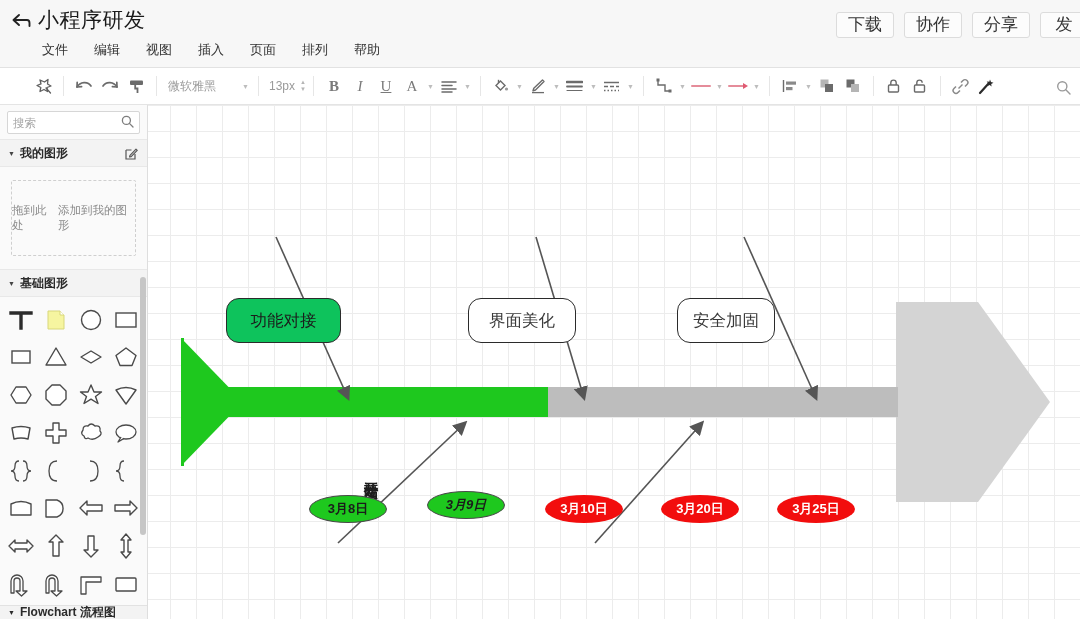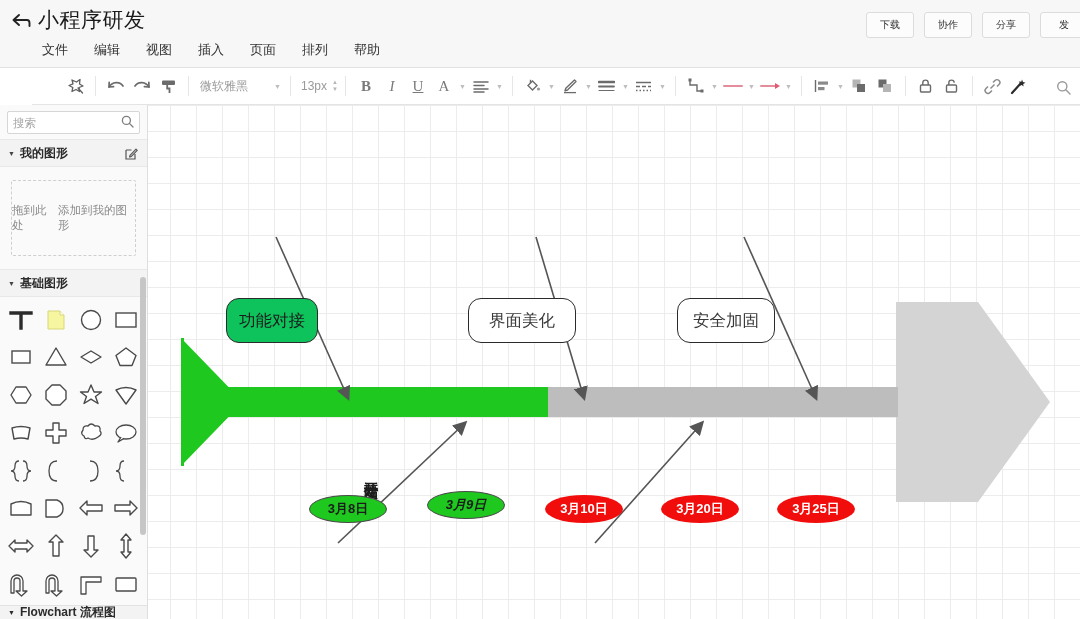--- a/index.html
+++ b/index.html
@@ -25,27 +25,27 @@
     font-size: 21px; font-weight: 400; color: #1a1a1a; letter-spacing: .5px;
   }
   .menubar { position: absolute; left: 40px; top: 40px; display: flex; gap: 22px; }
   .menubar .mi {
     font-size: 13px; color: #333; cursor: pointer; padding: 1px 2px;
   }
   .topbtns { position: absolute; right: -8px; top: 12px; display: flex; gap: 10px; }
   .topbtn {
     min-width: 48px; height: 26px; padding: 0 11px;
     border: 1px solid #dcdcdc; border-radius: 3px; background: #fcfcfc;
-    font-size: 10px; color: #333; line-height: 24px; text-align: center; cursor: pointer;
+    font-size: 17px; color: #333; line-height: 24px; text-align: center; cursor: pointer;
   }
 
   
   .toolbar {
     height: 37px; background: #fff; border-bottom: 1px solid #e4e4e4;
-    display: flex; align-items: center; position: relative; flex: none; margin-left: 32px;
+    display: flex; align-items: center; position: relative; flex: none;
   }
   .tb-group { display: flex; align-items: center; height: 100%; padding: 0 7px; }
   .tb-sep { width: 1px; height: 20px; background: #e6e6e6; }
   .tb-btn {
     width: 26px; height: 26px; display: flex; align-items: center; justify-content: center;
     cursor: pointer; border-radius: 3px; color: #6b6b6b;
   }
   .tb-btn svg { display: block; }
   .caret {
     width: 11px; height: 24px; display: flex; align-items: center; justify-content: center;
@@ -600,21 +600,21 @@
         <path d="M128 132 L200 293" stroke="#555" stroke-width="1.6" fill="none" marker-end="url(#ah)"></path>
         <path d="M388 132 L436 293" stroke="#555" stroke-width="1.6" fill="none" marker-end="url(#ah)"></path>
         <path d="M596 132 L668 293" stroke="#555" stroke-width="1.6" fill="none" marker-end="url(#ah)"></path>
         <path d="M190 438 L317 318" stroke="#555" stroke-width="1.6" fill="none" marker-end="url(#ah)"></path>
         <path d="M447 438 L554 318" stroke="#555" stroke-width="1.6" fill="none" marker-end="url(#ah)"></path>
       </svg>
 
       <div class="vtext" style="left:213px; top:366px;">开始研发</div>
       <div class="vtext small" style="left:955px; top:333px;">小程序投产交付</div>
 
-      <div class="node rounded green" style="left:78px; top:193px; width:92px; height:45px;">功能对接</div>
+      <div class="node rounded green" style="left:78px; top:193px; width:115px; height:45px;">功能对接</div>
       <div class="node rounded" style="left:320px; top:193px; width:108px; height:45px;">界面美化</div>
       <div class="node rounded" style="left:529px; top:193px; width:98px; height:45px;">安全加固</div>
 
       <div class="date-ell green" style="left:161px; top:390px; width:78px; height:28px;">3月8日</div>
       <div class="date-ell green" style="left:279px; top:386px; width:78px; height:28px;font-style:italic;">3月9日</div>
       <div class="date-ell red" style="left:397px; top:390px; width:78px; height:28px;">3月10日</div>
       <div class="date-ell red" style="left:513px; top:390px; width:78px; height:28px;">3月20日</div>
       <div class="date-ell red" style="left:629px; top:390px; width:78px; height:28px;">3月25日</div>
     </div>
   </div>

